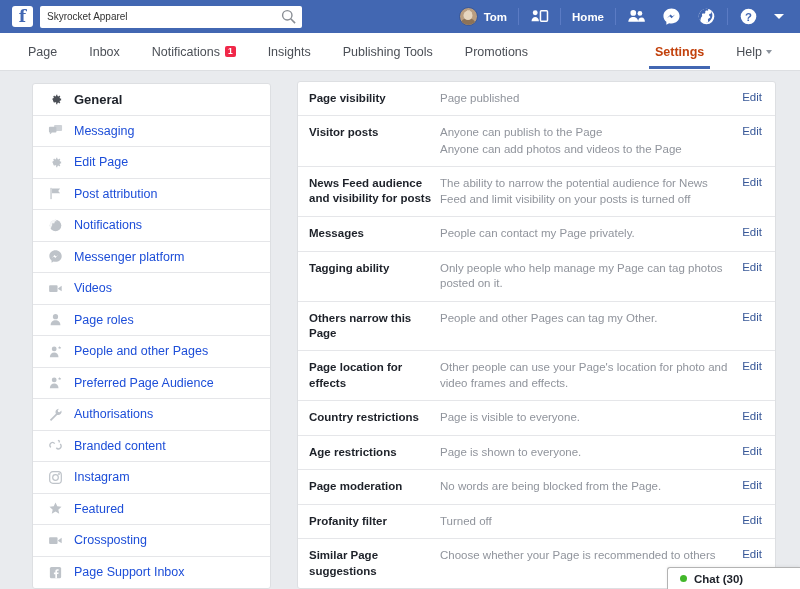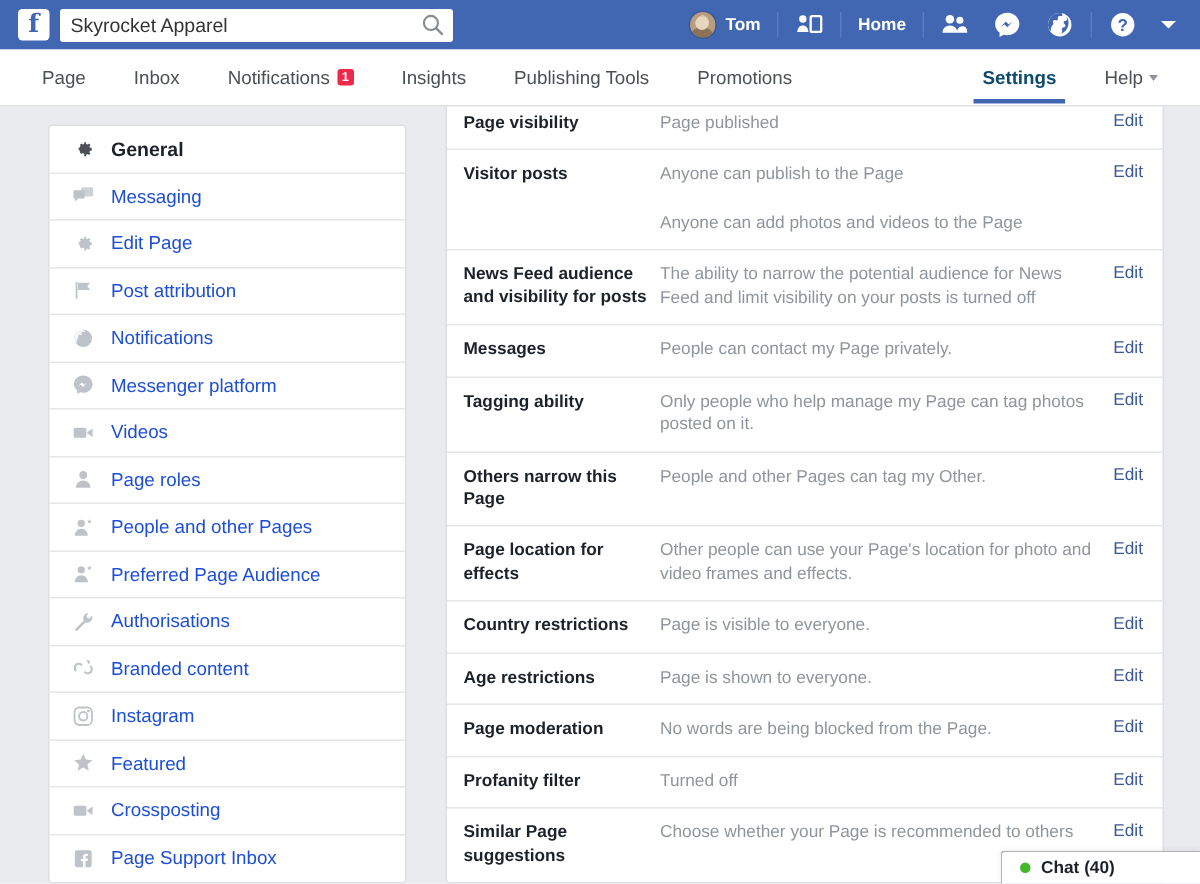--- a/index.html
+++ b/index.html
@@ -24,21 +24,21 @@
     display: flex; align-items: center; justify-content: center;
     line-height: 1; margin-right: 7px; flex: none;
     padding-bottom: 1px;
   }
   .searchwrap {
     width: 262px; height: 22px; background: #fff; border-radius: 2px;
     display: flex; align-items: center; position: relative; flex: none;
   }
   .searchwrap input {
     border: 0; outline: none; width: 100%; height: 100%;
-    font-size: 13px; color: #333; padding: 0 24px 0 7px;
+    font-size: 10px; color: #333; padding: 0 24px 0 7px;
     font-family: "Liberation Sans", sans-serif; background: transparent;
   }
   .search-ico {
     position: absolute; right: 6px; top: 3px;
     width: 15px; height: 15px; opacity: .75;
   }
   .topright {
     position: absolute; right: 8px; top: 0; height: 33px;
     display: flex; align-items: center; gap: 0;
   }
@@ -76,21 +76,21 @@
   .navbar {
     height: 38px; background: #fff; border-bottom: 1px solid #dddfe2;
     display: flex; align-items: stretch; padding: 1px 12px;
     position: relative;
   }
   .navtab {
     display: flex; align-items: center; padding: 0 16px;
     font-size: 12.5px; color: #4b4f56; position: relative;
     white-space: nowrap;
   }
-  .navtab.active { color: #0c4a6e; font-weight: bold; }
+  .navtab.active { color: #c2410c; font-weight: bold; }
   .navtab.active::after {
     content: ""; position: absolute; left: 10px; right: 10px; bottom: 0;
     height: 3px; background: #4267b2;
   }
   .navbar .spacer { flex: 1; }
   .badge {
     background: #f02849; color: #fff; font-size: 8.5px; font-weight: bold;
     border-radius: 2px; padding: 1px 3px 1px 3px; margin-left: 5px;
     line-height: 1.1; display: inline-block;
   }
@@ -137,21 +137,21 @@
   }
   .srow:last-child { border-bottom: 0; }
   .srow .label {
     width: 131px; flex: none; font-size: 11.5px; font-weight: bold;
     color: #1d2129; line-height: 1.33;
   }
   .srow .value {
     flex: 1; font-size: 11.5px; color: #90949c; line-height: 1.35;
     padding-right: 8px;
   }
-  .srow .value div + div { margin-top: 17px; }
+  .srow .value div + div { margin-top: 1px; }
   .srow .edit {
     flex: none; font-size: 11.5px; color: #385898; text-decoration: none;
     padding-top: 0;
   }
 
   
   .chatbar {
     position: absolute; right: 0; bottom: 0;
     width: 133px; height: 22px; background: #fff;
     border: 1px solid #b3b3b3; border-bottom: 0; border-right: 0;
@@ -524,16 +524,16 @@
           <div>Choose whether your Page is recommended to others</div>
         </div>
         <a class="edit" href="#">Edit</a>
       </div>
 
     </div>
   </div>
 
   <div class="chatbar">
     <span class="dot-online"></span>
-    <span>Chat (40)</span>
+    <span>Chat (30)</span>
   </div>
 
 </div>
 
 </body></html>

